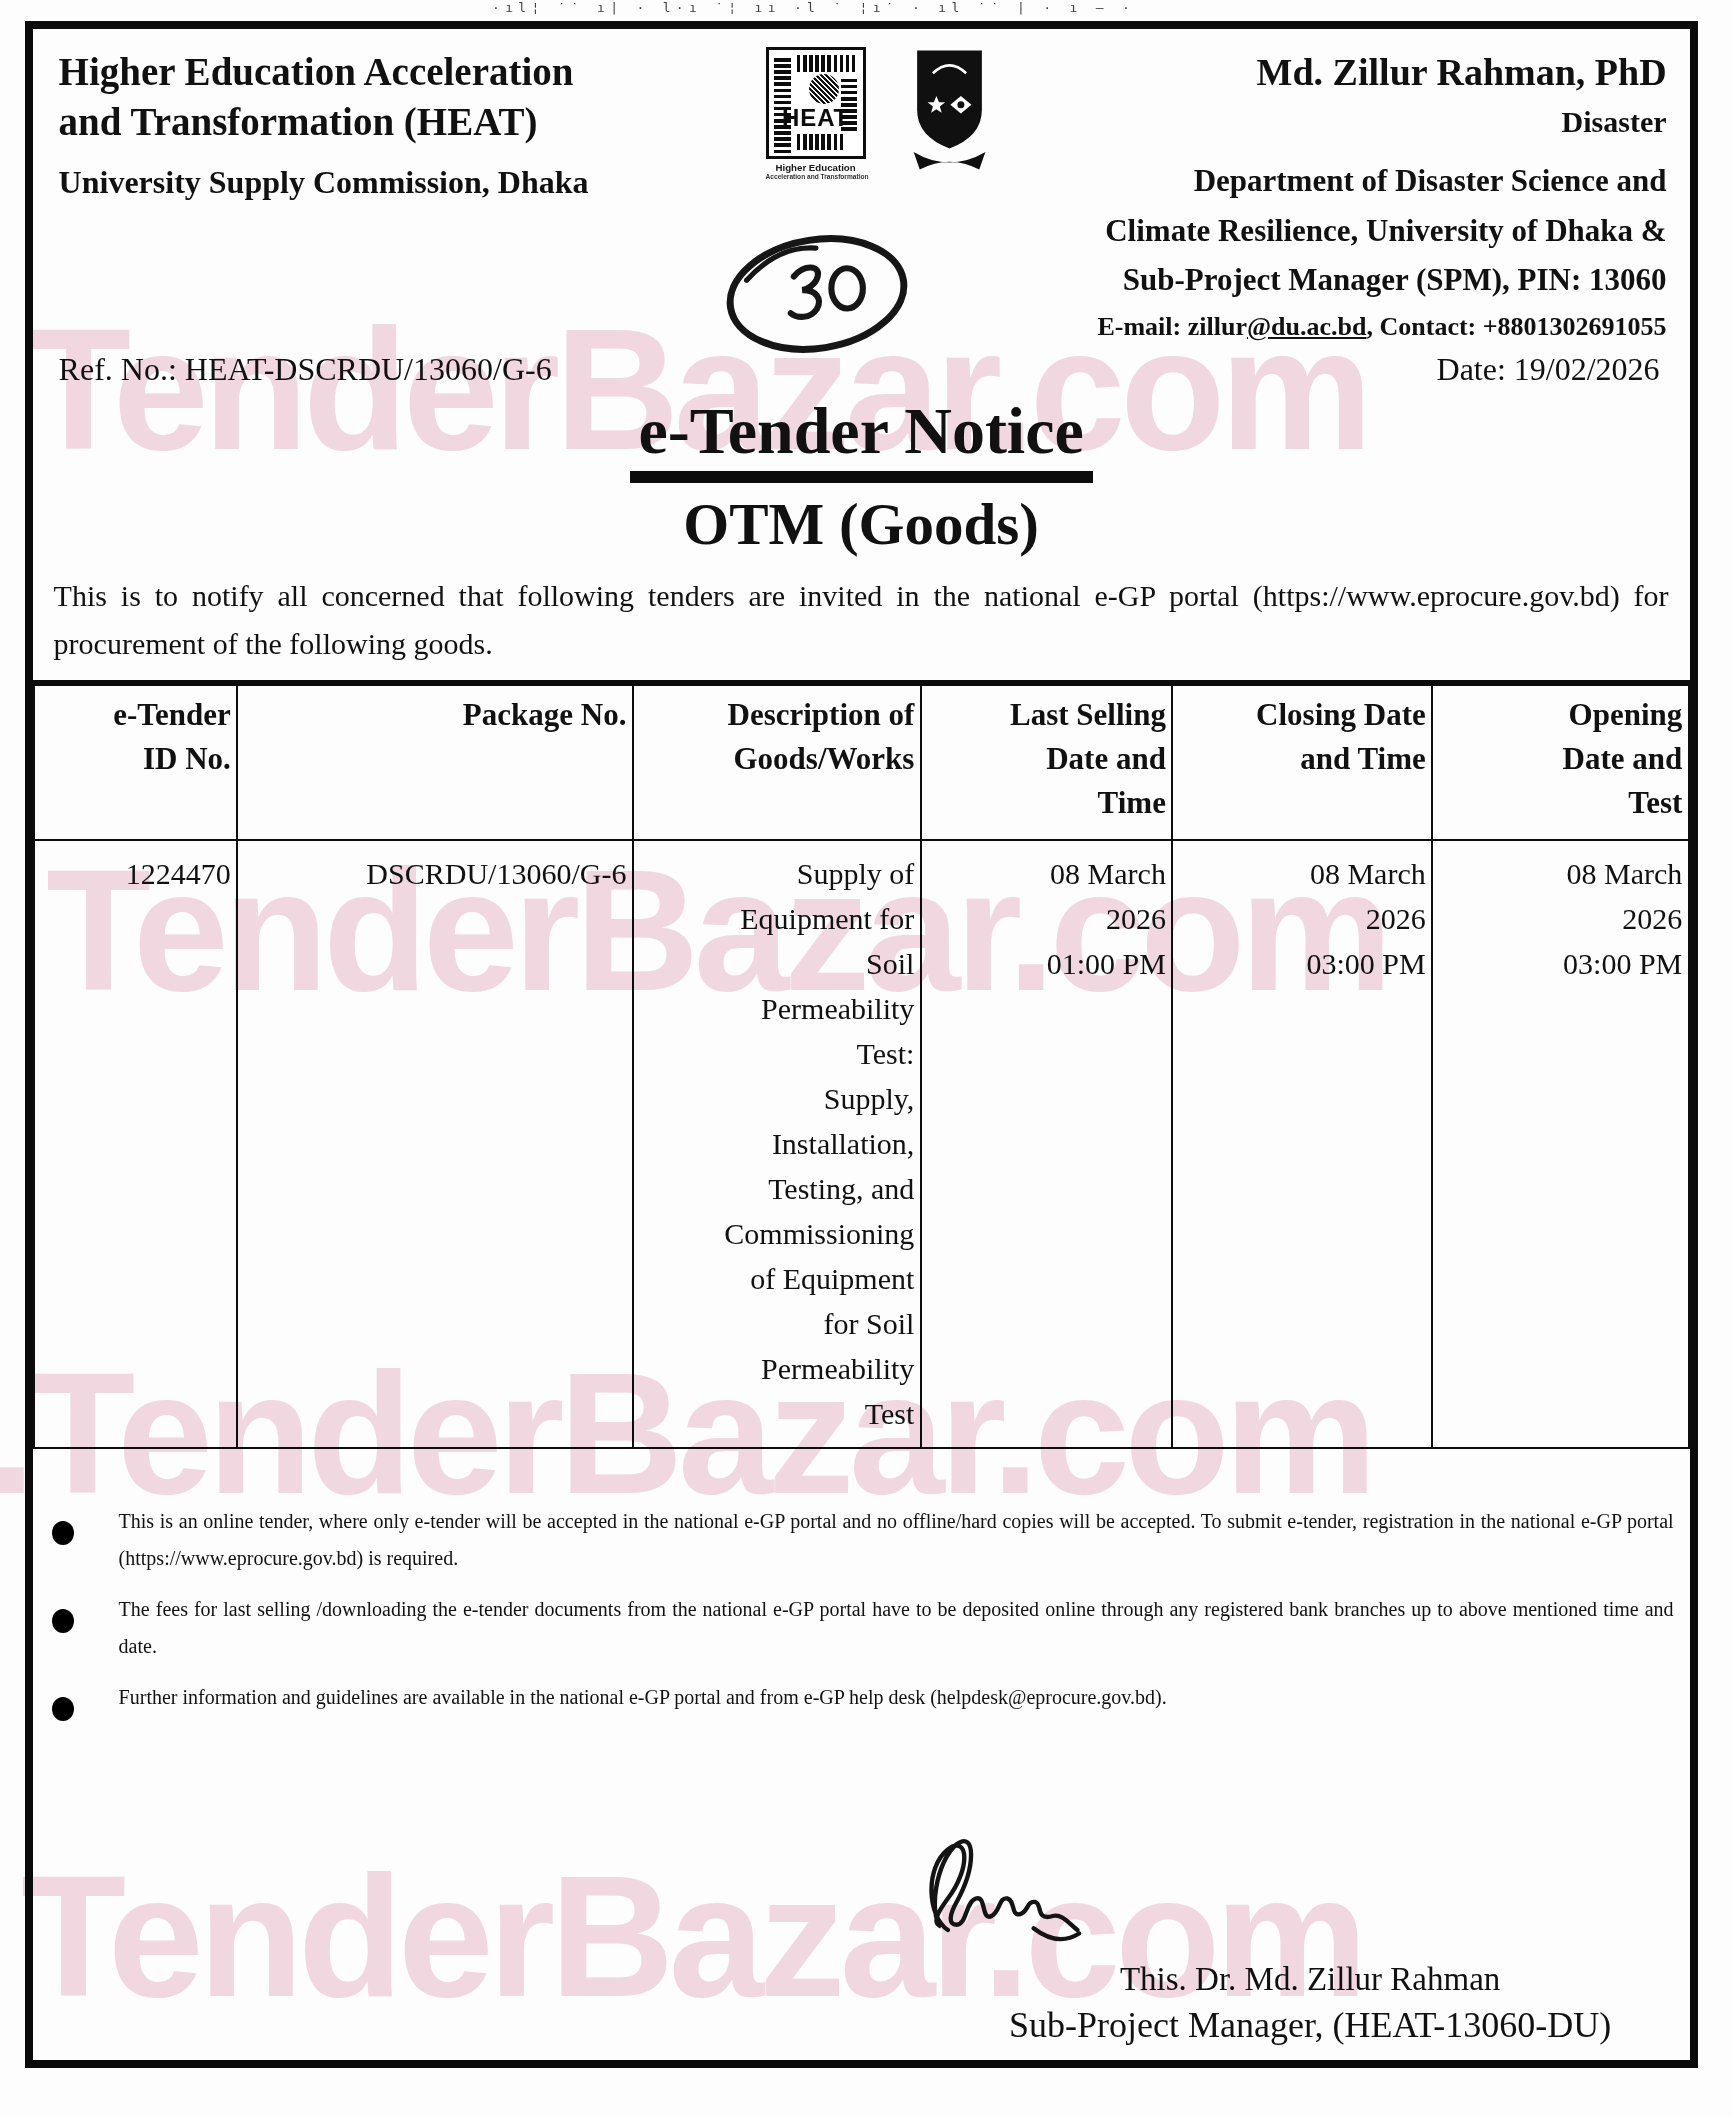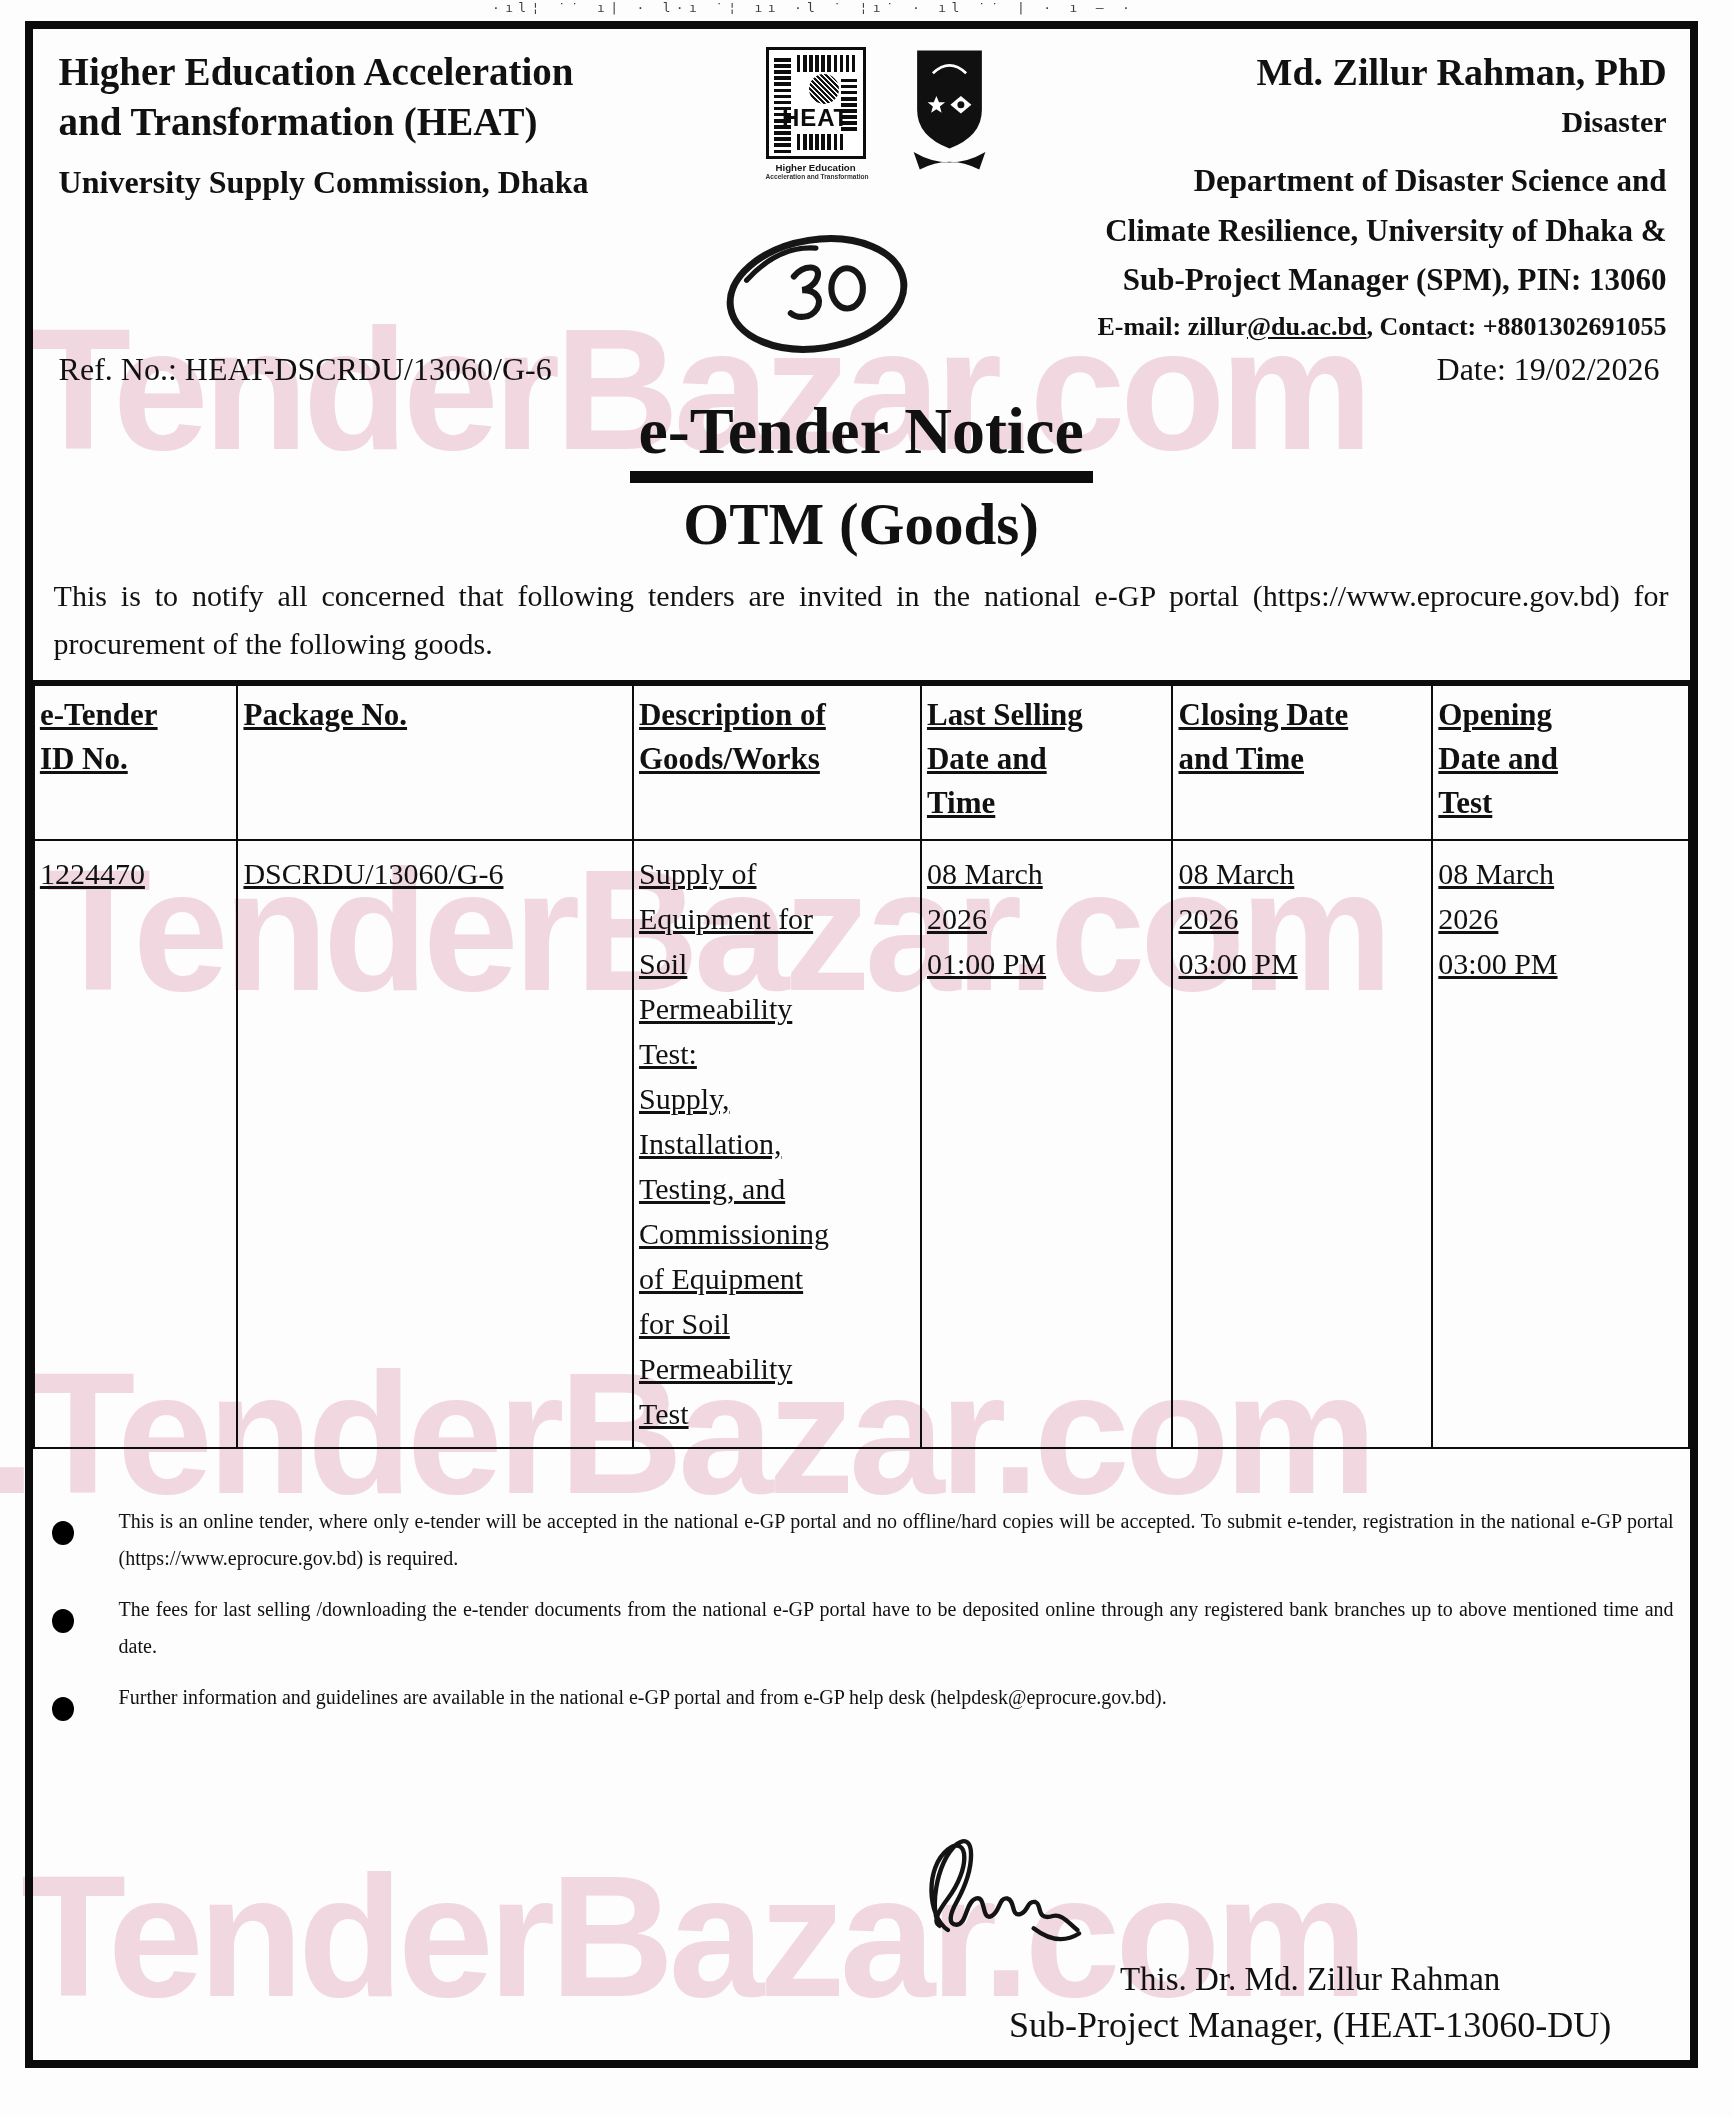--- a/index.html
+++ b/index.html
@@ -99,22 +99,22 @@
   }
   .doc-subtitle { text-align: center; font-weight: 700; font-size: 59px; margin-top: 7px; }
   
   .intro {
     padding: 0 21px; margin-top: 12.3px;
     font-size: 30px; line-height: 1.6; text-align: justify;
   }
   
   table.tender { width: 100%; border-collapse: collapse; margin-top: 12.3px; }
   .tender th, .tender td {
-    border: 2.6px solid #0d0d0d; text-align: left; vertical-align: top;
-    white-space: pre-line; background: transparent; text-decoration: underline;
+    border: 2.6px solid #0d0d0d; text-align: right; vertical-align: top;
+    white-space: pre-line; background: transparent;
   }
   .tender th { border-top: 6.1px solid #0d0d0d; font-size: 31px; line-height: 1.42; padding: 7px 5.3px 14px; font-weight: 700; }
   .tender td { font-size: 30px; line-height: 1.5; padding: 10.5px 5.3px; height: 575px; }
   
   .bullets { list-style: none; margin-top: 54px; padding: 0 16px 0 0; }
   .bullets li {
     position: relative; margin-bottom: 14px; padding-left: 86px;
     font-size: 20px; line-height: 1.85; text-align: justify;
   }
   .bullet-dot {

